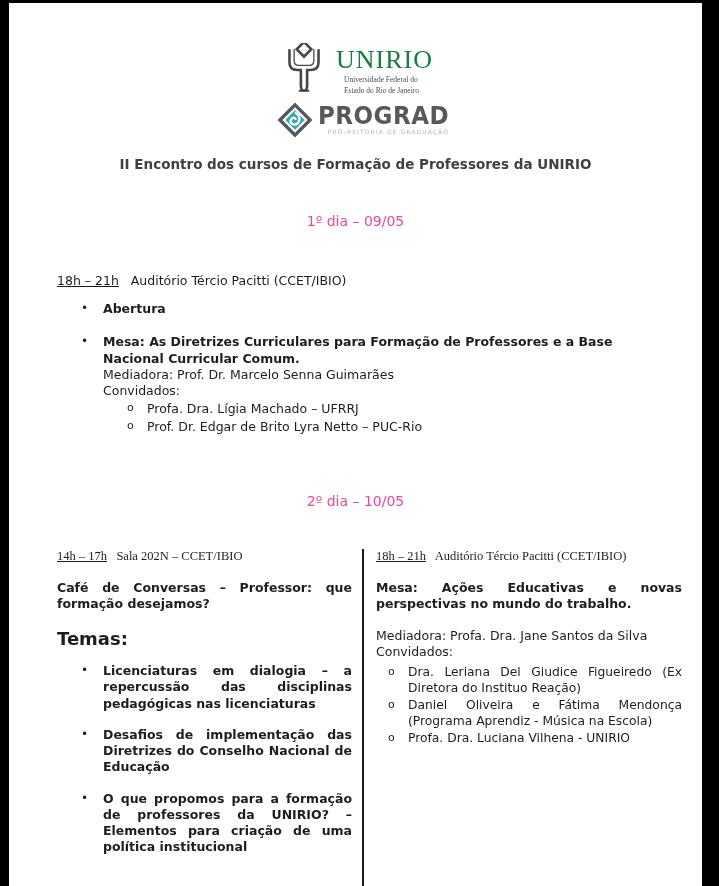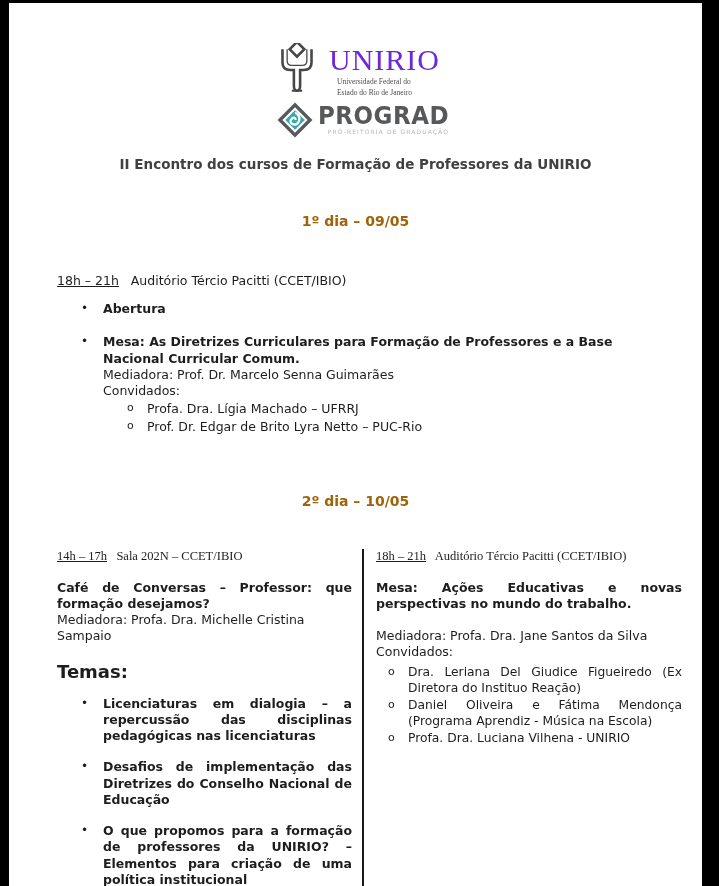--- a/index.html
+++ b/index.html
@@ -18,40 +18,40 @@
   .edge-right{position:absolute;right:0;top:0;width:17px;height:886px;background:#000;}
 
   .content{position:absolute;left:9px;top:3px;width:693px;height:883px;}
 
   
   .logos{width:100%;display:flex;flex-direction:column;align-items:center;margin-top:40px;}
   .unirio-logo{display:flex;align-items:center;gap:6px;}
   .unirio-text{display:flex;flex-direction:column;align-items:flex-start;line-height:1;}
   .unirio-name{
     font-family:"Liberation Serif","DejaVu Serif",serif;
-    font-size:30px;letter-spacing:1px;color:#6d28d9;font-weight:400;
+    font-size:26px;letter-spacing:1px;color:#15803d;font-weight:400;
   }
   .unirio-sub{
     font-family:"Liberation Serif","DejaVu Serif",serif;
     font-size:7.5px;color:#4d4d4d;line-height:1.25;margin-top:2px;padding-left:8px;
   }
   .prograd-logo{display:flex;align-items:center;gap:4px;margin-top:2px;margin-left:14px;text-align:right;}
   .prograd-text{display:flex;flex-direction:column;line-height:1;}
   .prograd-name{
     font-size:23px;font-weight:700;color:#57585a;letter-spacing:0.5px;
     transform:scaleY(1.05);
   }
   .prograd-sub{font-size:6px;color:#b5b5b5;letter-spacing:1.1px;margin-top:1px;}
 
   
   .doc-title{
     text-align:center;font-size:13.5px;font-weight:700;margin-top:17px;color:#404040;
   }
   .day-heading{
-    text-align:center;font-size:14px;font-weight:700;color:#a16207;
+    text-align:center;font-size:14px;font-weight:400;color:#ec4899;
   }
   .day1-heading{margin-top:41px;}
   .day2-heading{margin-top:56px;}
 
   
   .session-line{font-size:12.5px;color:#1d1d1d;}
   .day1-session{margin-top:44px;padding-left:48px;}
   .time-underline{text-decoration:underline;}
   .day1-list{margin-top:13px;padding-left:72px;padding-right:40px;}
   .b-item{display:flex;margin-bottom:0;}
@@ -165,21 +165,20 @@
 
     <div class="columns">
 
       <div class="col-left">
         <div class="col-session">
           <span class="time-underline">14h – 17h</span>
           <span>&nbsp;</span>
           <span>Sala 202N – CCET/IBIO</span>
         </div>
         <div class="col-title">Café de Conversas – Professor: que formação desejamos?</div>
-        <div class="col-mediator">Mediadora: Profa. Dra. Michelle Cristina Sampaio</div>
         <div class="col-label">Temas:</div>
         <div class="topics">
           <div class="topic">
             <span class="b-dot">•</span>
             <span class="b-body">Licenciaturas em dialogia – a repercussão das disciplinas pedagógicas nas licenciaturas</span>
           </div>
           <div class="topic">
             <span class="b-dot">•</span>
             <span class="b-body">Desafios de implementação das Diretrizes do Conselho Nacional de Educação</span>
           </div>

